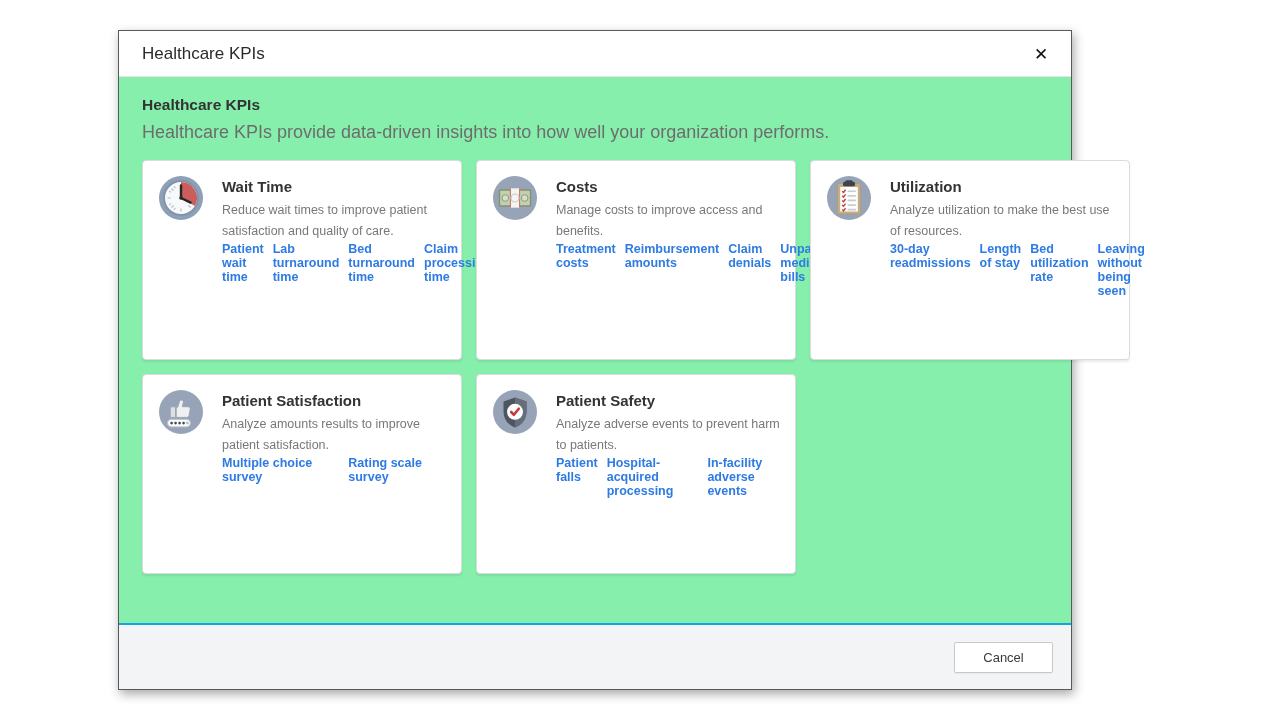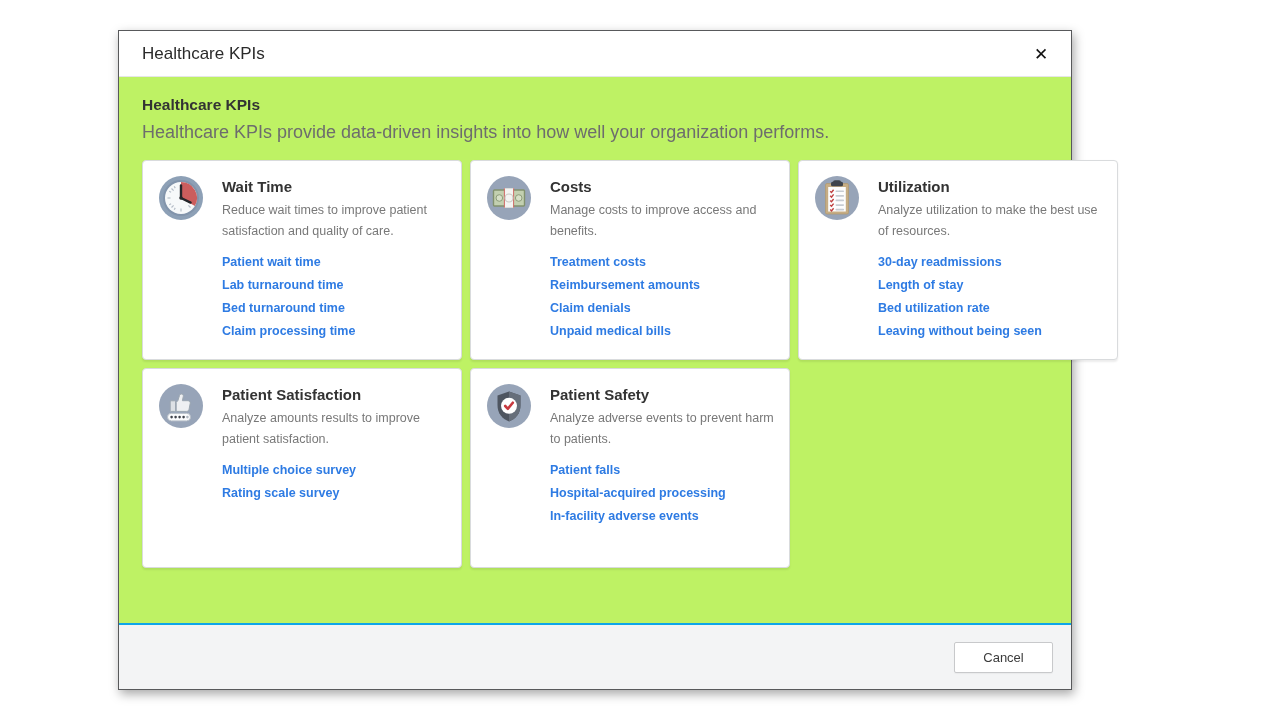--- a/index.html
+++ b/index.html
@@ -1,50 +1,50 @@
 <!DOCTYPE html>
 <html><head>
 <meta charset="utf-8">
 <style>
   * { margin:0; padding:0; box-sizing:border-box; }
   html,body { width:1280px; height:720px; background:#ffffff; overflow:hidden;
               font-family:"Liberation Sans","DejaVu Sans",sans-serif; }
 
   .dialog {
     position:absolute; left:118px; top:30px; width:954px; height:660px;
-    background:#bef264; border:1px solid #58595b;
+    background:#86efac; border:1px solid #58595b;
     box-shadow:2px 4px 10px rgba(0,0,0,0.35);
   }
 
   .titlebar {
     height:46px; background:#ffffff; border-bottom:1px solid #e6e6e6;
     display:flex; align-items:center; padding:0 16px 0 23px;
   }
   .titlebar .title { font-size:17px; color:#2b2b2b; flex:1; }
   .close-btn {
     background:none; border:none; cursor:pointer; font-size:17px; color:#111;
     width:28px; height:28px; line-height:28px; text-align:center; padding:0;
     font-family:"DejaVu Sans",sans-serif;
   }
 
   .body { padding:19px 23px 0 23px; }
   .section-heading { font-size:15.5px; font-weight:bold; color:#333; }
   .section-desc { margin-top:8px; font-size:18px; color:#6d6d6d; }
 
-  .cards { margin-top:17px; display:grid; grid-template-columns:repeat(3,320px); gap:8px; }
+  .cards { margin-top:17px; display:grid; grid-template-columns:repeat(3,320px); gap:14px; }
   .card {
     position:relative; width:320px; height:200px; background:#ffffff;
     border:1px solid #d9dbdd; border-radius:4px;
     box-shadow:0 1.5px 2px rgba(0,0,0,0.08);
     padding:17px 10px 0 79px;
   }
   .card .icon-wrap { position:absolute; left:16px; top:15px; width:44px; height:44px; }
   .card h3 { font-size:15px; font-weight:bold; color:#333; }
   .card .card-desc { margin-top:5px; font-size:12.5px; line-height:21px; color:#787878; max-width:232px; }
-  .card .links { margin-top:13px; display:flex; flex-direction:column; gap:9px; align-items:flex-start; }
+  .card .links { display:flex; flex-direction:row; gap:9px; align-items:flex-start; }
   .card .links a { font-size:12.5px; font-weight:bold; color:#2e7be3; text-decoration:none; cursor:pointer; }
 
   .footer {
     position:absolute; left:0; right:0; bottom:0; height:66px;
     background:#f3f4f5; border-top:2px solid #0ea5e9;
   }
   .cancel-btn {
     position:absolute; right:18px; top:17px; width:99px; height:31px;
     background:#ffffff; border:1px solid #c8c9cb; border-radius:2px;
     font-size:13px; color:#3b3b3b; cursor:pointer;

